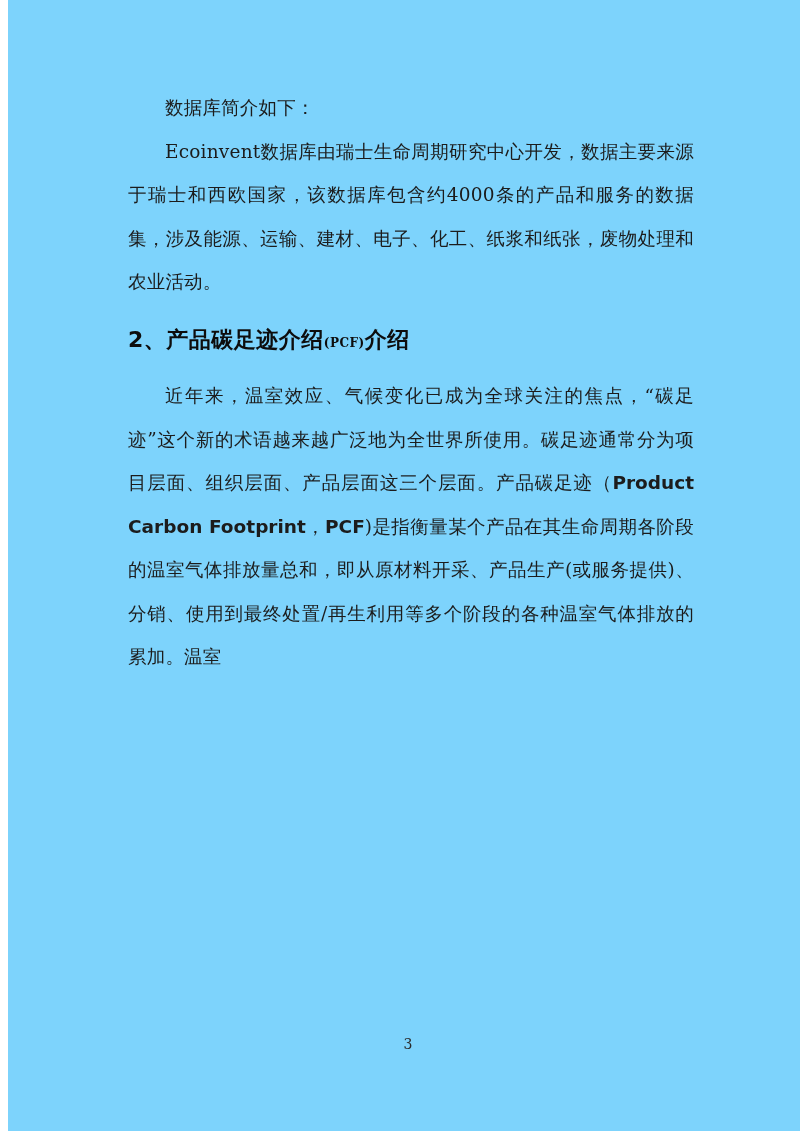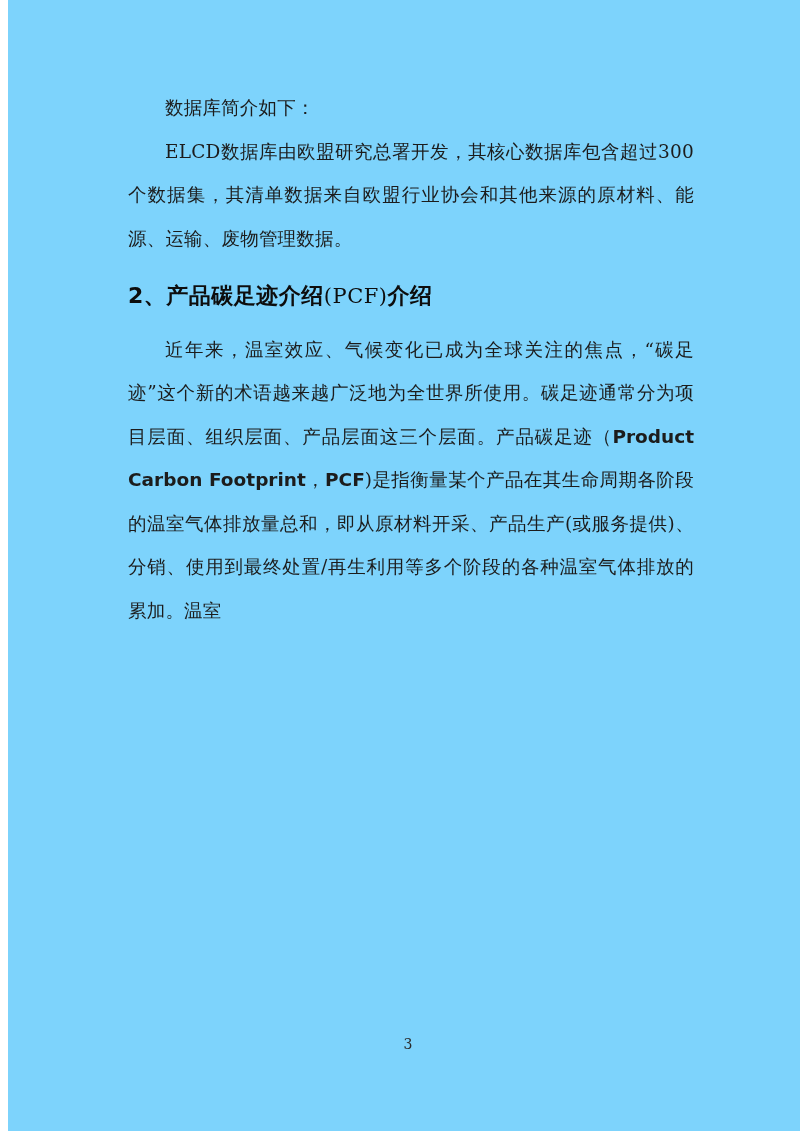--- a/index.html
+++ b/index.html
@@ -65,22 +65,22 @@
     font-size: 22px;
     line-height: 43.5px;
     color: #0d0d0d;
     margin: 0;
     text-indent: 0;
     letter-spacing: 0.5px;
   }
 
   .heading .hd-latin {
     font-family: "DejaVu Serif", "Liberation Serif", serif;
-    font-weight: normal;
-    font-size: 21px;
+    font-weight: bold;
+    font-size: 12px;
   }
 
   .spacer-sm { height: 9px; }
   .spacer-md { height: 14px; }
 
   #page-number {
     position: absolute;
     left: 0;
     top: 1036px;
     width: 800px;
@@ -95,24 +95,24 @@
 
 <div id="page">
 
   <div id="content">
 
     <p class="para">
       <span class="cjk">数据库简介如下：</span>
     </p>
 
 
+    <p class="para">
+      <span class="cjk">Ecoinvent数据库由瑞士生命周期研究中心开发，数据主要来源于瑞士和西欧国家，该数据库包含约4000条的产品和服务的数据集，涉及能源、运输、建材、电子、化工、纸浆和纸张，废物处理和农业活动。</span>
+    </p>
 
-    <p class="para">
-      <span class="cjk">ELCD数据库由欧盟研究总署开发，其核心数据库包含超过300个数据集，其清单数据来自欧盟行业协会和其他来源的原材料、能源、运输、废物管理数据。</span>
-    </p>
 
 
     <div class="spacer-md"></div>
 
     <h2 class="heading">
       <span>2、</span><span>产品碳足迹介绍</span><span class="hd-latin">(PCF)</span><span>介绍</span>
     </h2>
 
     <div class="spacer-sm"></div>
 

